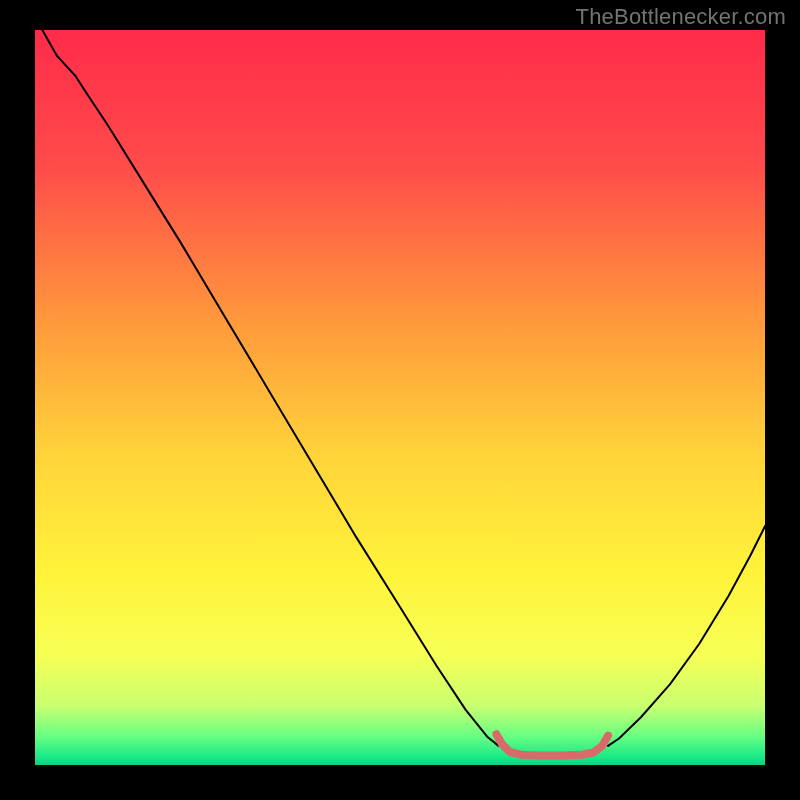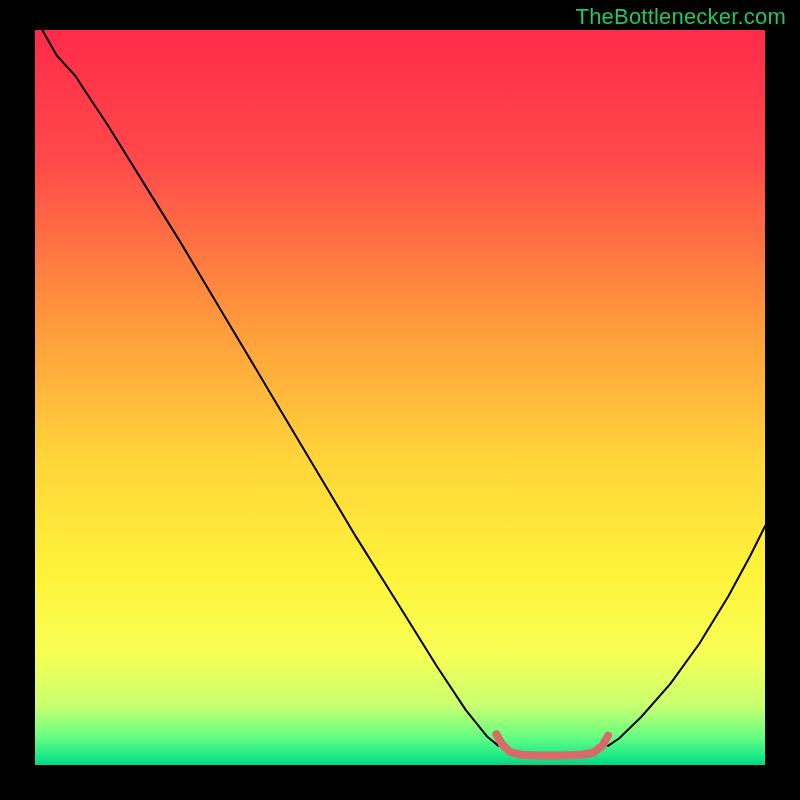--- a/index.html
+++ b/index.html
@@ -8,21 +8,21 @@
     height: 800px;
     background: #000;
     font-family: Arial, Helvetica, sans-serif;
     position: relative;
     overflow: hidden;
   }
   .watermark {
     position: absolute;
     top: 4px;
     right: 14px;
-    color: #22c55e;
+    color: #737373;
     font-size: 22px;
     font-weight: 500;
     letter-spacing: 0.2px;
     z-index: 10;
   }
   .plot {
     position: absolute;
     left: 35px;
     top: 30px;
     width: 730px;

